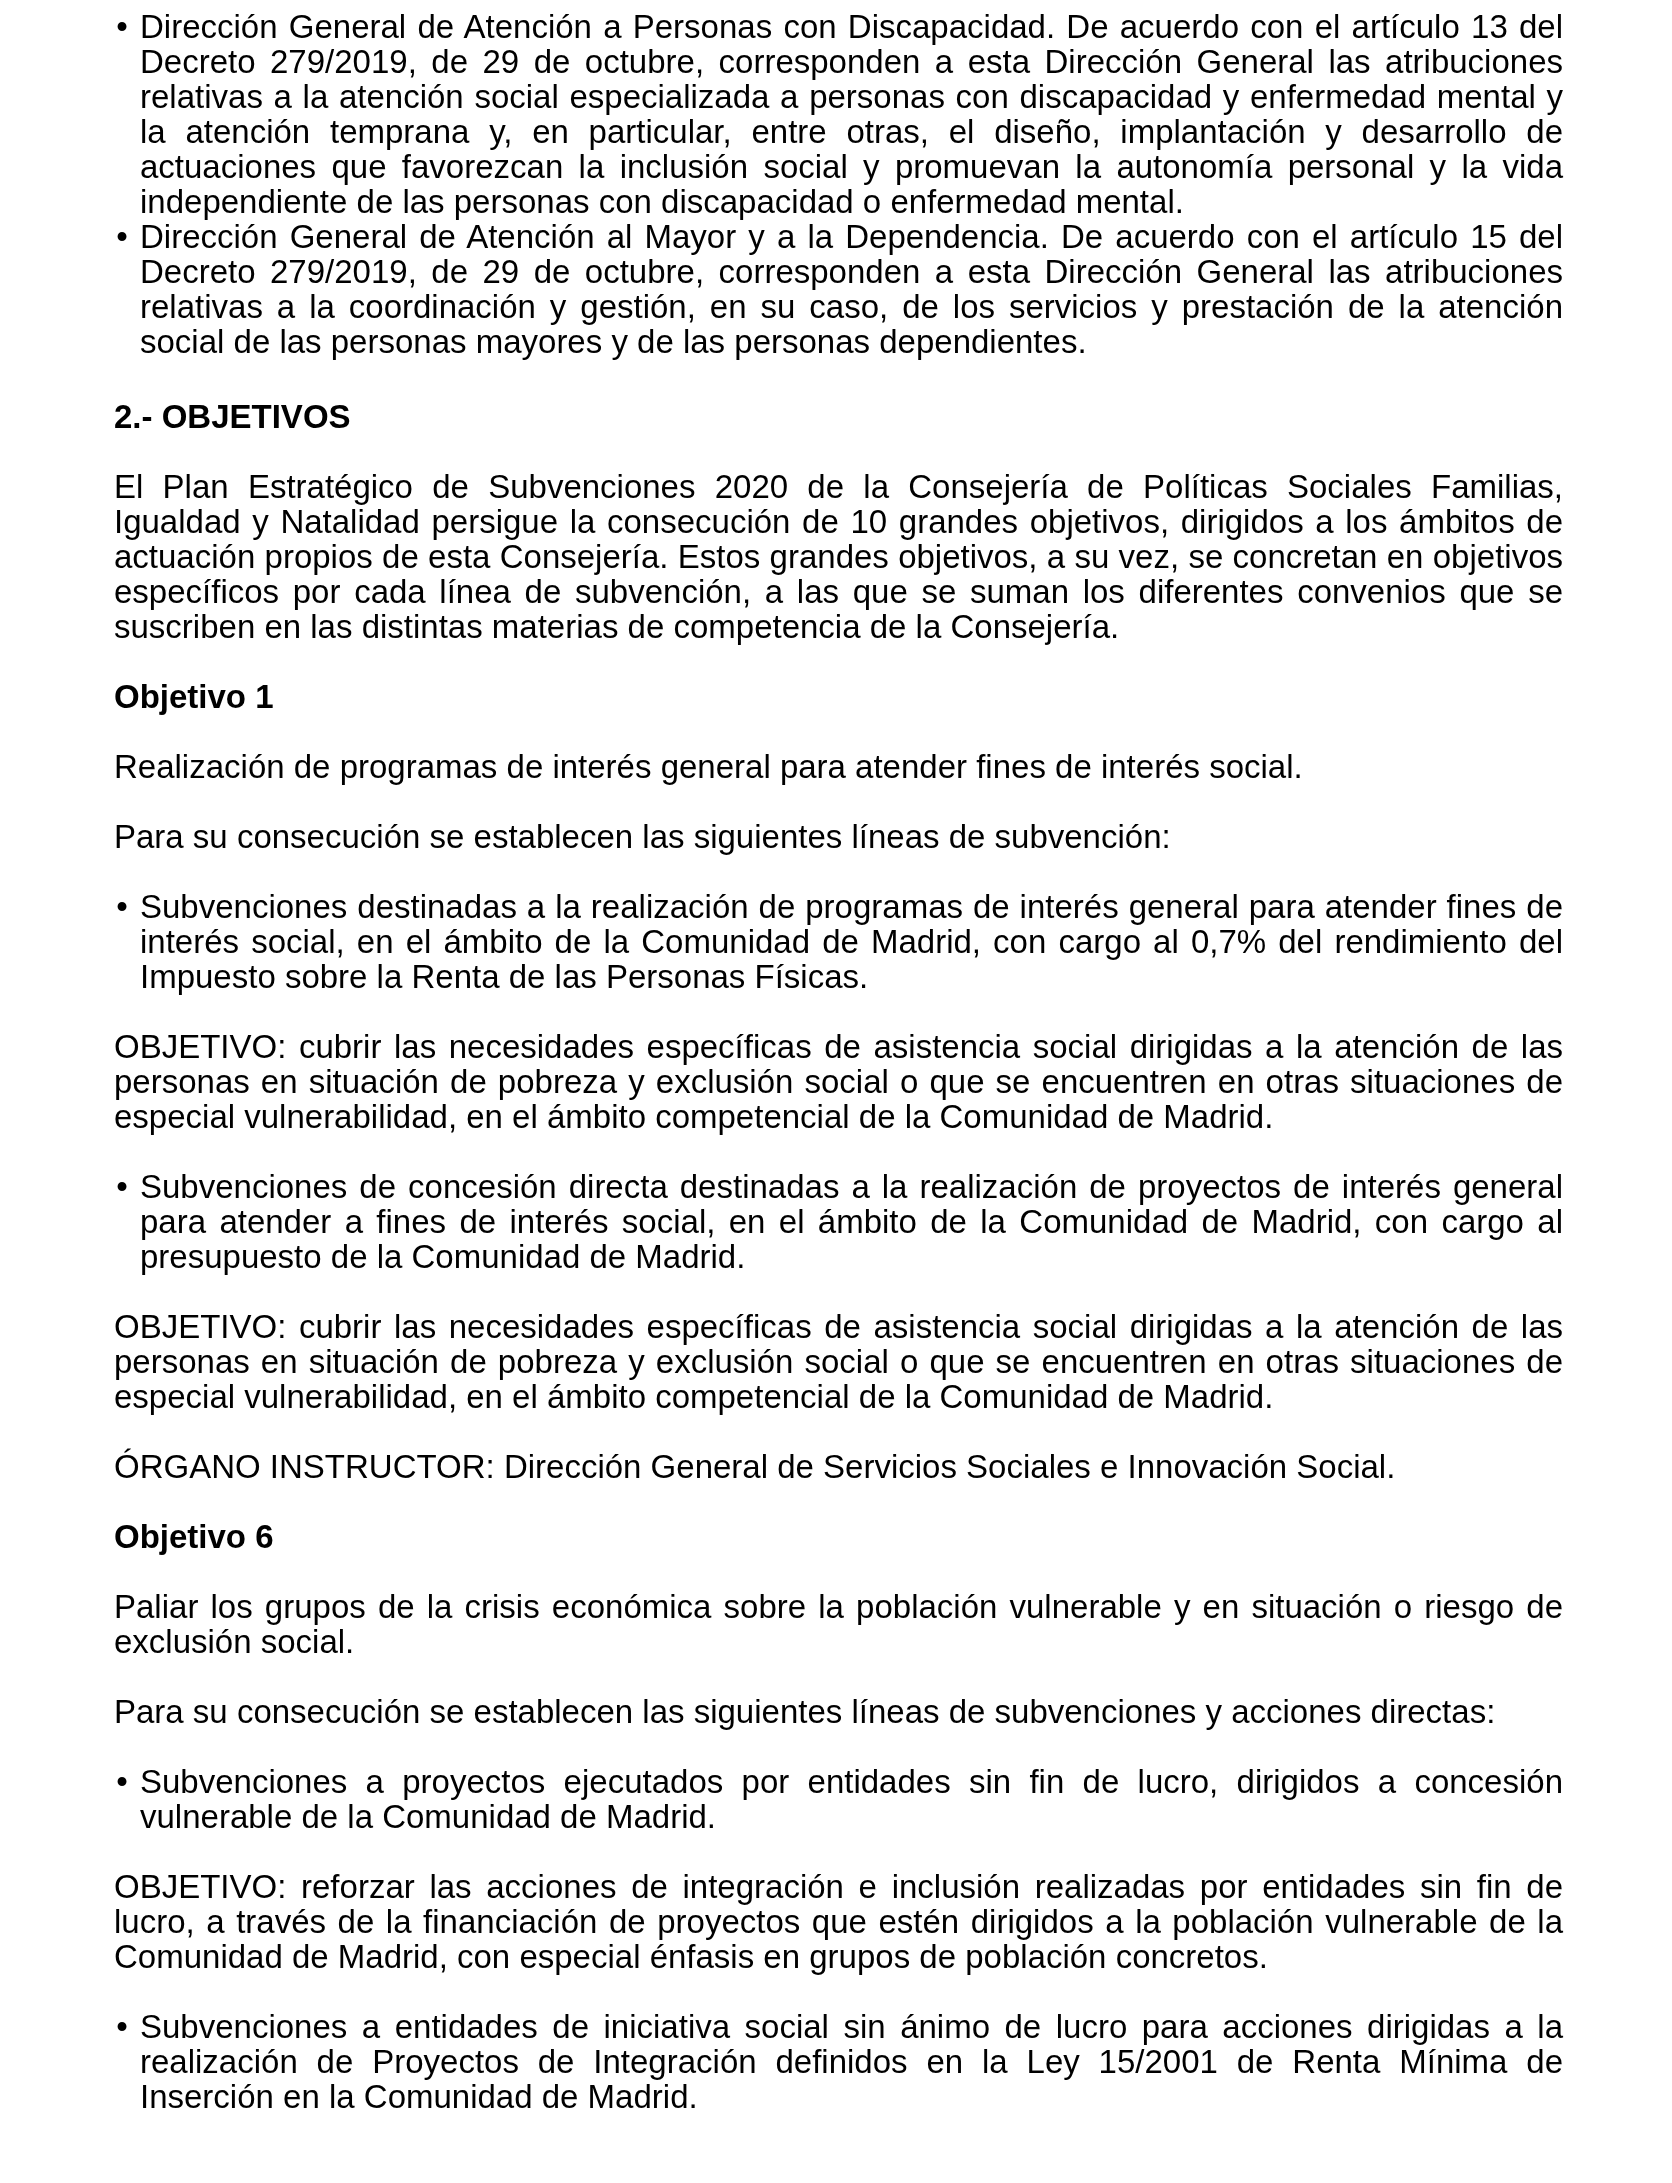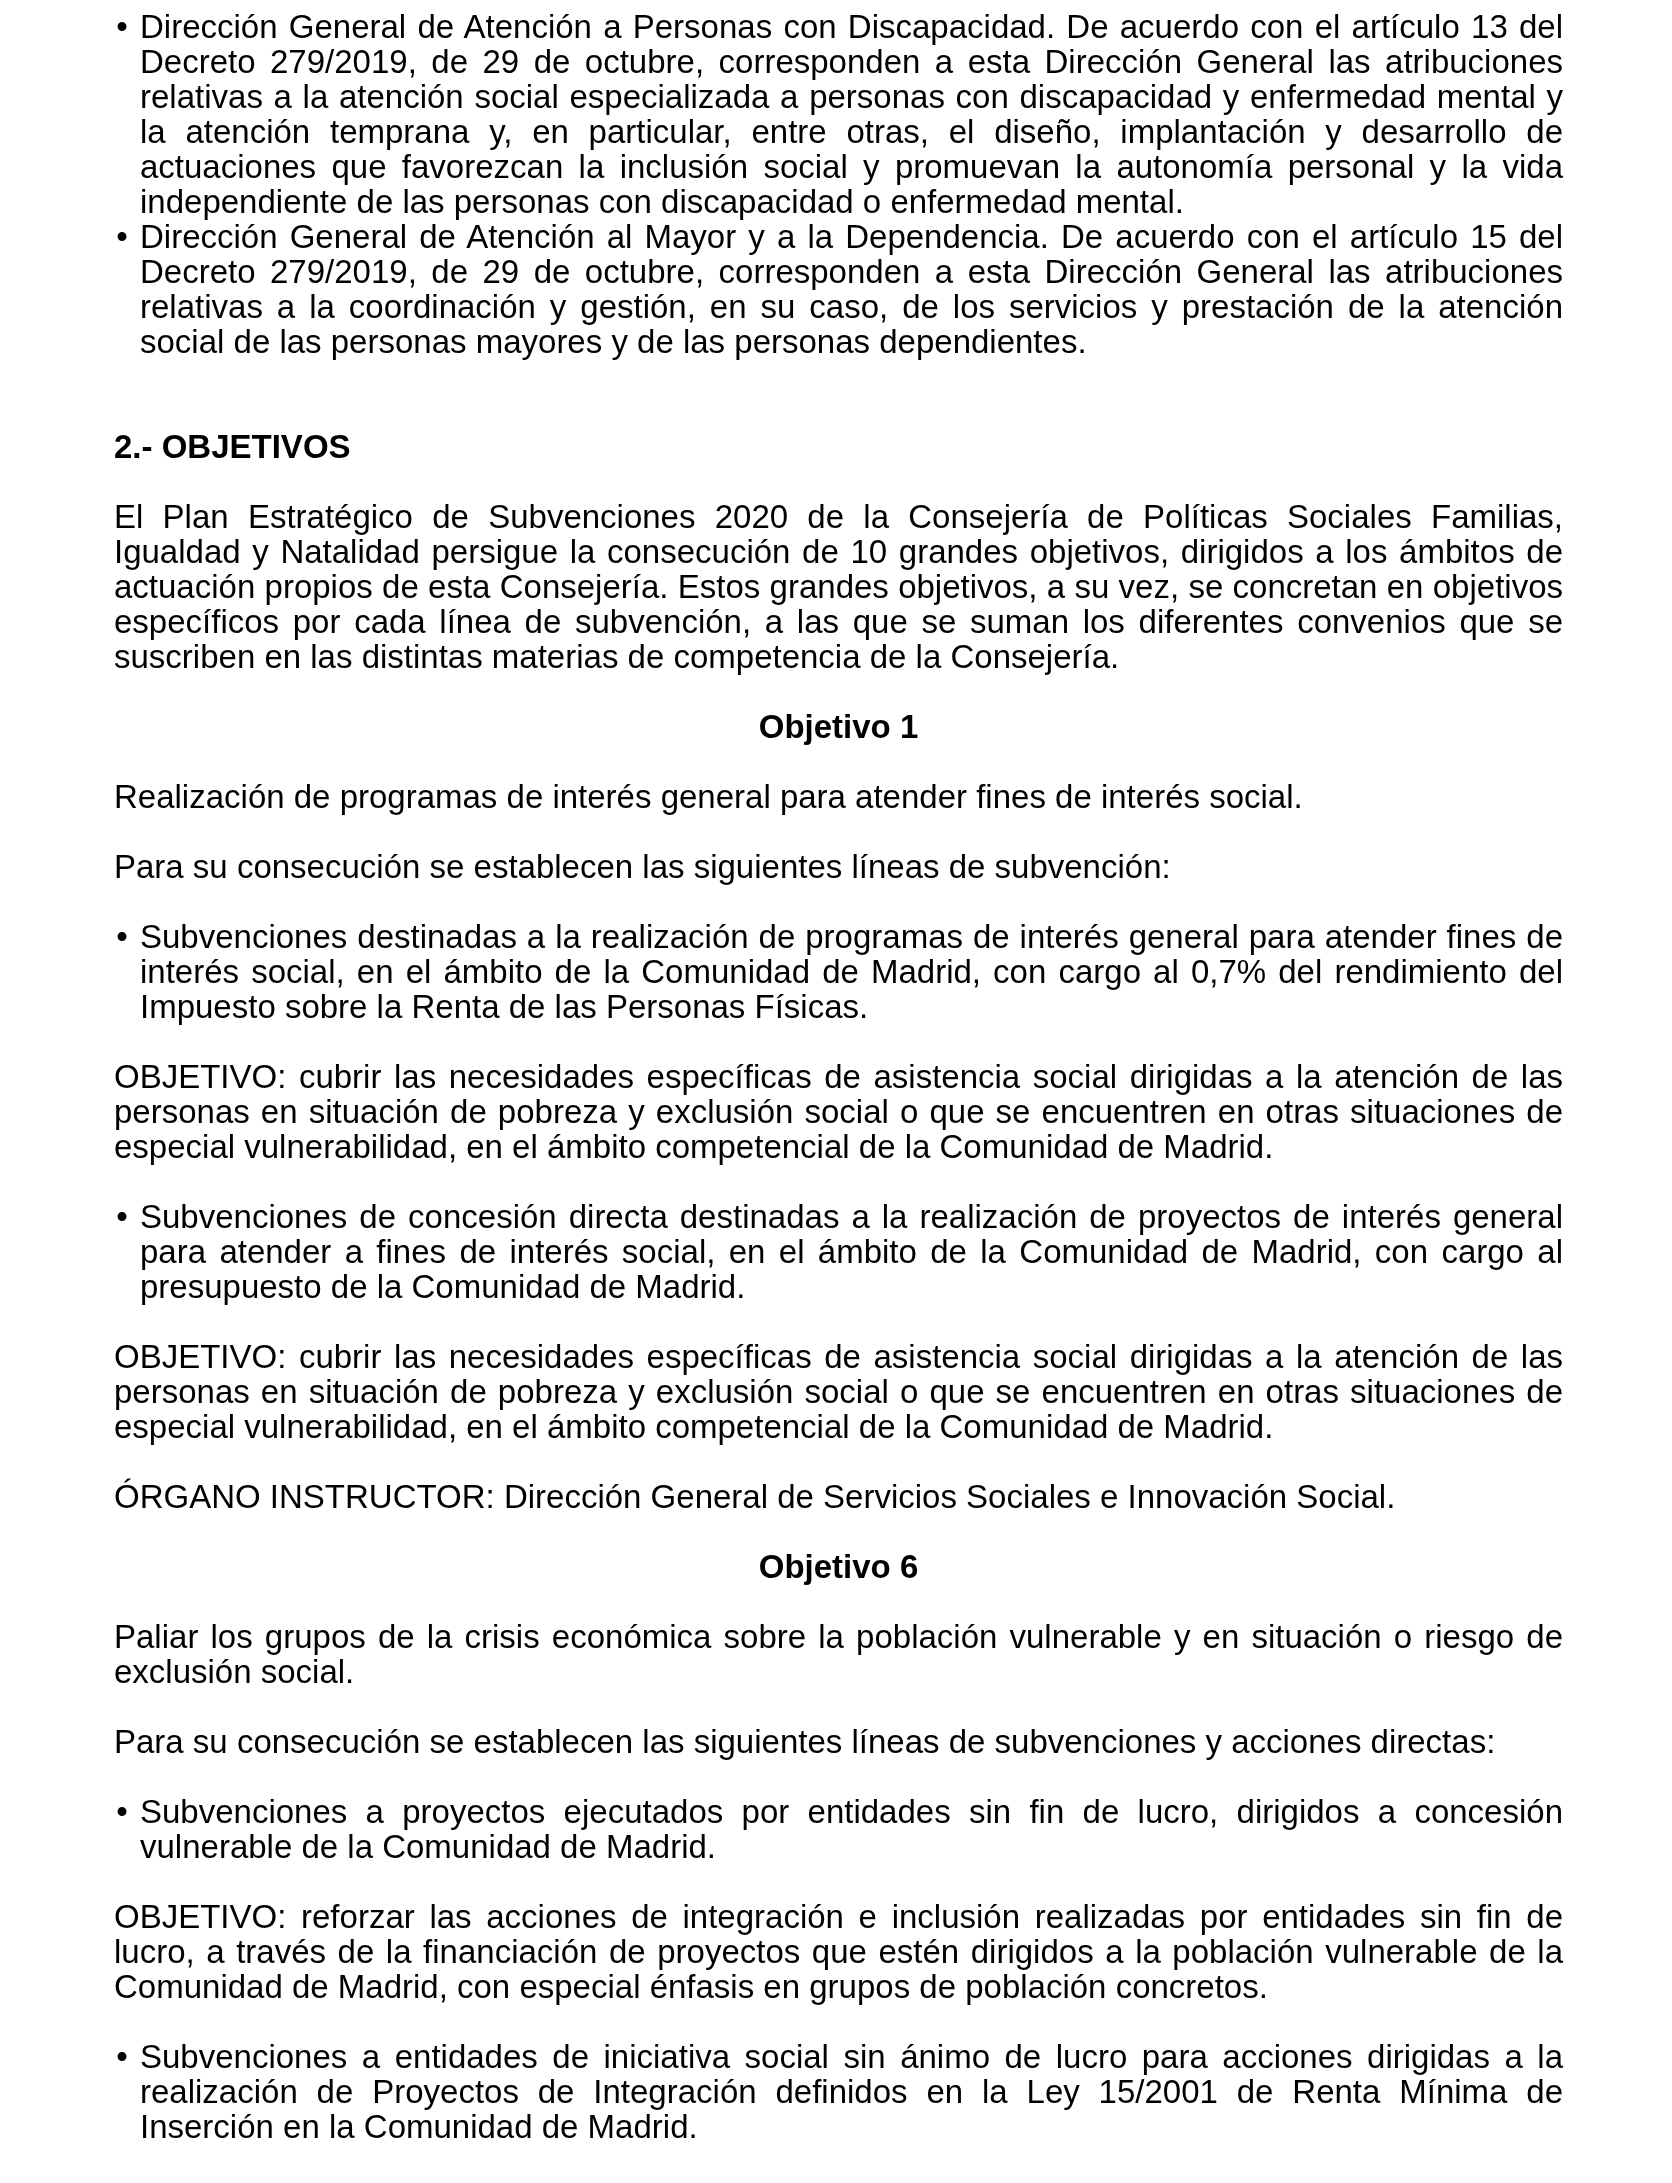--- a/index.html
+++ b/index.html
@@ -21,26 +21,26 @@
     overflow: hidden;
   }
   .block {
     margin: 35px 0 0 0;
   }
   .block:first-child {
     margin-top: 0;
   }
   .block-heading {
     font-weight: bold;
-    margin-top: 70px;
+    margin-top: 40px;
     text-align: left;
   }
   .block-subheading {
     font-weight: bold;
-    text-align: center;
+    text-align: left;
   }
   .block-bullet {
     position: relative;
     padding-left: 26px;
   }
   .block-bullet + .block-bullet {
     margin-top: 0;
   }
   .bullet-marker {
     position: absolute;

